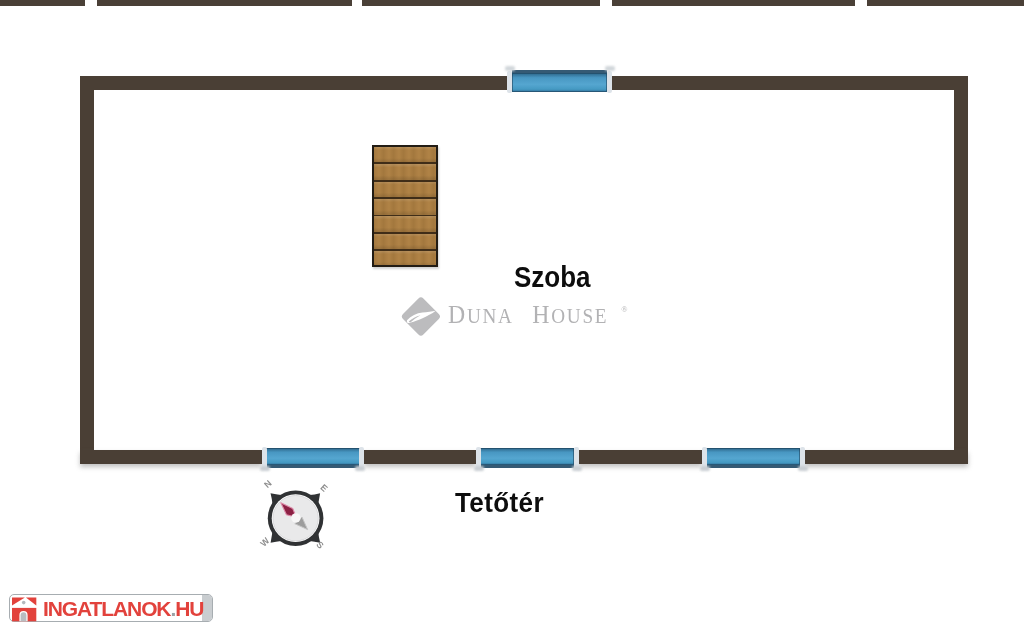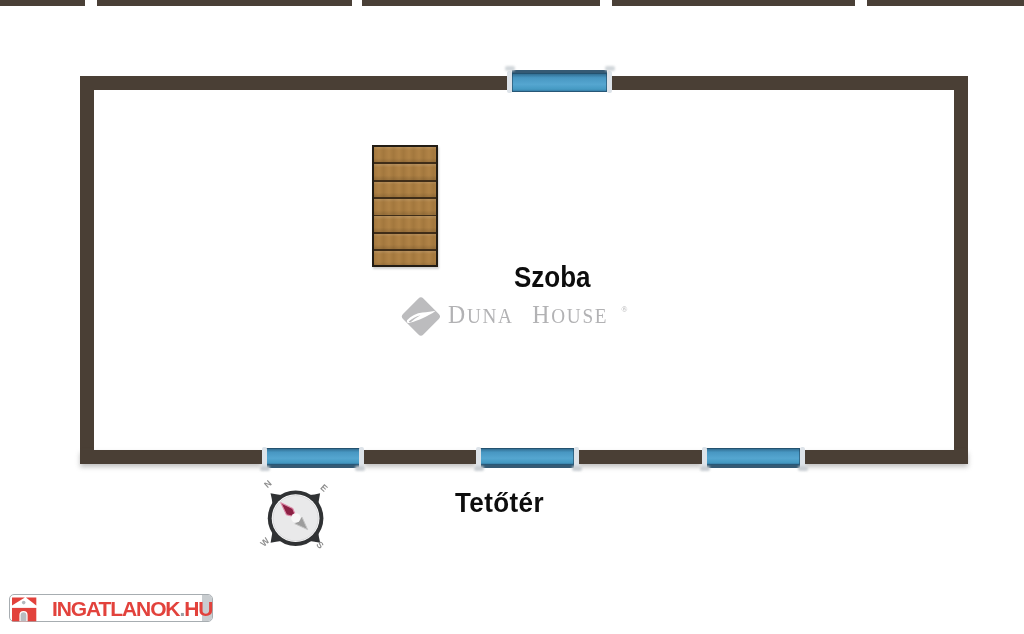--- a/index.html
+++ b/index.html
@@ -118,13 +118,13 @@
 
 <svg class="abs" style="left:12px;top:596px;" width="25" height="26" viewBox="0 0 25 26">
   <polygon points="0,1.4 12.9,1.4 0,9.6" fill="#e2423c"></polygon>
   <polygon points="13.9,1.4 24.3,1.4 24.3,9.6" fill="#e2423c"></polygon>
   <circle cx="11.7" cy="6.6" r="1.8" fill="#b4b9bd"></circle>
   <rect x="0" y="11.9" width="24.3" height="13.4" fill="#e2423c"></rect>
   <path d="M 7.4,25.3 L 7.4,19 A 4.1,4.1 0 0 1 15.6,19 L 15.6,25.3 Z" fill="#ffffff"></path>
   <path d="M 8.6,25.3 L 8.6,19.2 A 2.9,2.9 0 0 1 14.4,19.2 L 14.4,25.3 Z" fill="#b9bdc1"></path>
 </svg>
 
-<div class="abs" style="left:52px;top:597px;font-size:21px;font-weight:bold;color:#e2423c;letter-spacing:-1.1px;">INGATLANOK<span style="color:#9ba1a5;">.</span>HU</div>
+<div class="abs" style="left:43px;top:597px;font-size:21px;font-weight:bold;color:#e2423c;letter-spacing:-1.1px;">INGATLANOK<span style="color:#9ba1a5;">.</span>HU</div>
 
 </body></html>

